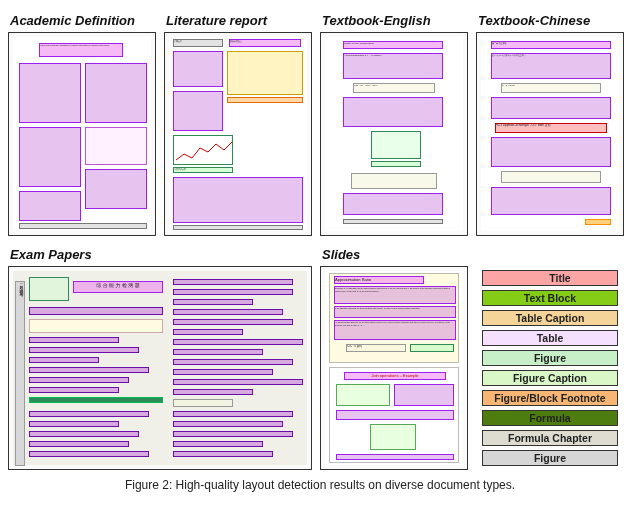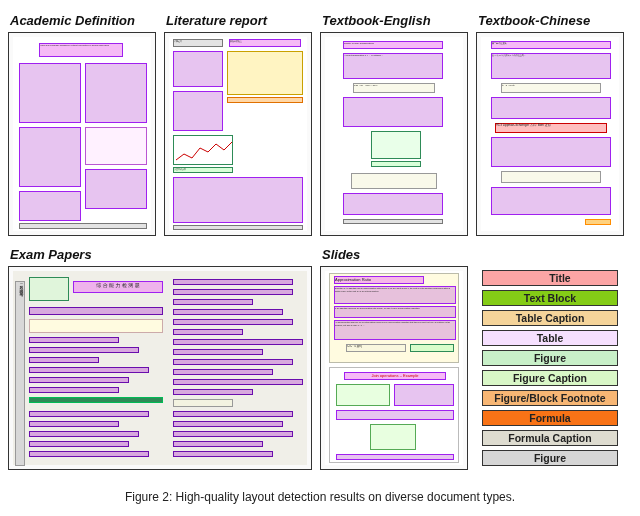--- a/index.html
+++ b/index.html
@@ -68,21 +68,21 @@
     display:flex;
     align-items:center;
     justify-content:center;
     font-size:10.5px;
     font-weight:bold;
   }
   .caption {
     width:100%;
     text-align:center;
     font-size:12px;
-    margin-top:20px;
+    margin-top:8px;
     color:#222;
   }
 
   
   .exam .bar { position:absolute; border:1px solid #6a0dad; background:rgba(186,85,211,0.45); }
   .exam .greenbar{ position:absolute; background:#2e8b57; border:1px solid #0b5; }
   .exam .side{ position:absolute; left:2px; top:10px; width:10px; height:185px; background:#d8d8d8; border:1px solid #999;font-size:4px; writing-mode:vertical-rl;}
   .mini-red{ position:absolute; background:rgba(255,0,0,0.25); border:1px solid #c00;}
 </style>
 </head>
@@ -236,20 +236,20 @@
   </div>
 
   <div class="legend">
     <div class="leg-row" style="background: #fca5a5; padding-left: 20px;">Title</div>
     <div class="leg-row" style="background: #84cc16;">Text Block</div>
     <div class="leg-row" style="background: rgb(245, 212, 154);">Table Caption</div>
     <div class="leg-row" style="background: rgb(246, 224, 255);">Table</div>
     <div class="leg-row" style="background: rgb(200, 240, 200);">Figure</div>
     <div class="leg-row" style="background: rgb(217, 247, 199);">Figure Caption</div>
     <div class="leg-row" style="background: rgb(247, 182, 116);">Figure/Block Footnote</div>
-    <div class="leg-row" style="background: #f97316;">Formula</div>
-    <div class="leg-row" style="background: rgb(222, 220, 208);">Formula Caption</div>
+    <div class="leg-row" style="background: #4d7c0f;">Formula</div>
+    <div class="leg-row" style="background: rgb(222, 220, 208);">Formula Chapter</div>
     <div class="leg-row" style="background: rgb(214, 214, 214);">Figure</div>
   </div>
 
 </div>
 
 <div class="caption">Figure 2:  High-quality layout detection results on diverse document types.</div>
 
 </body></html>

